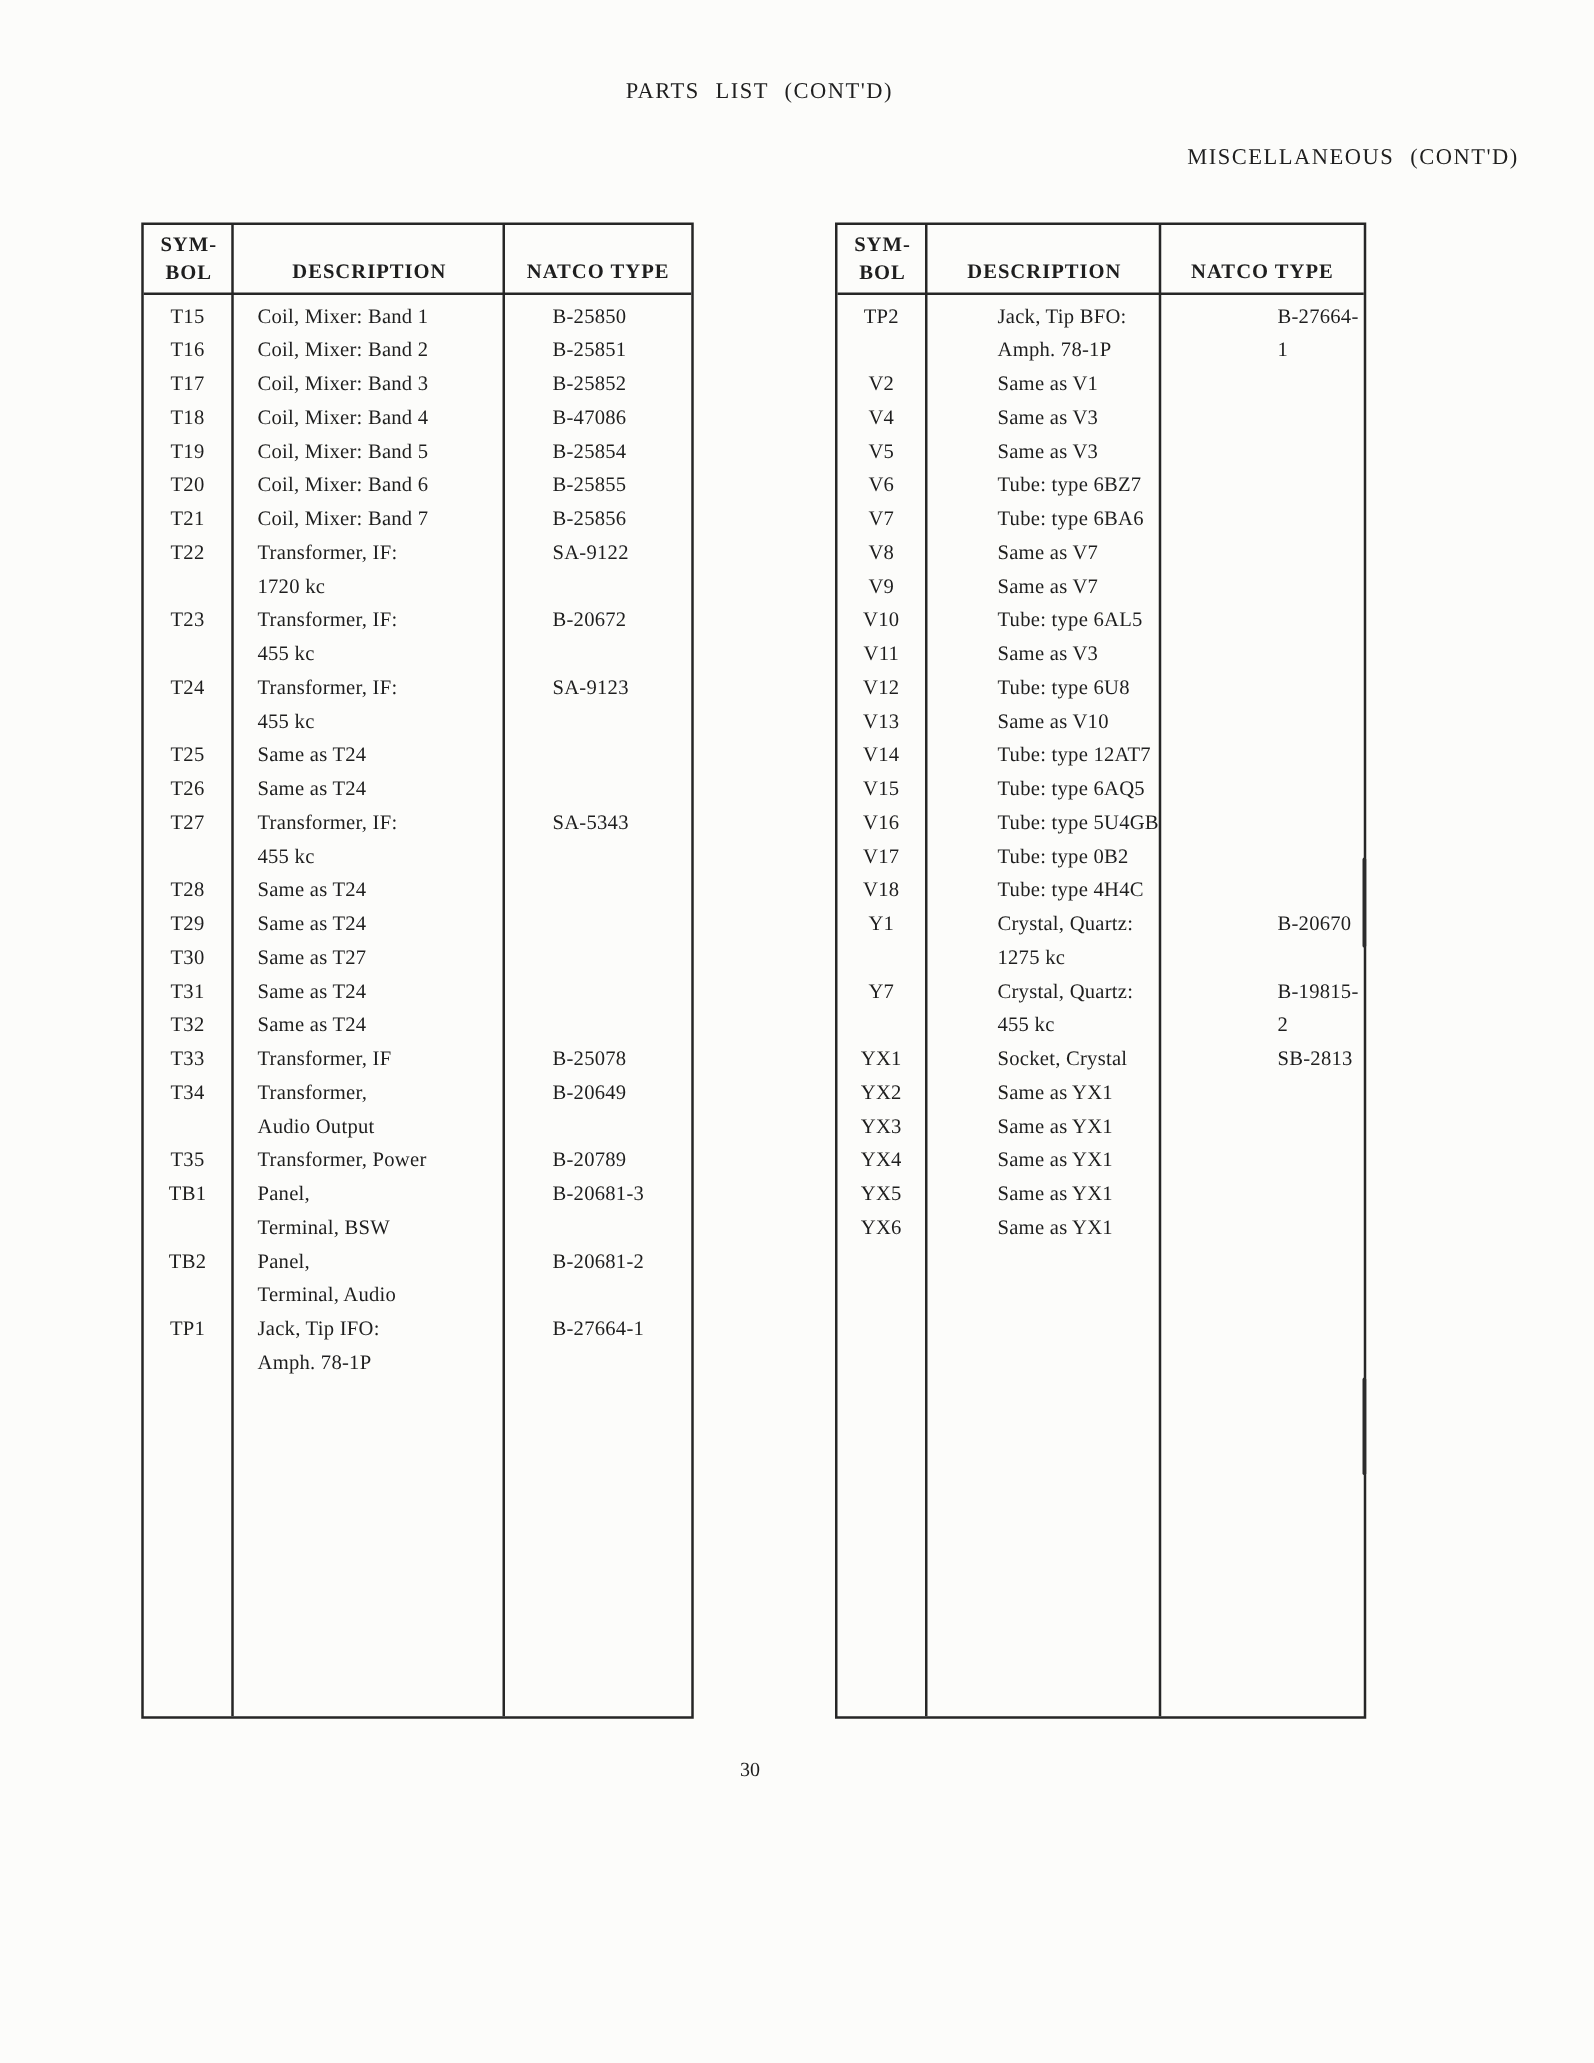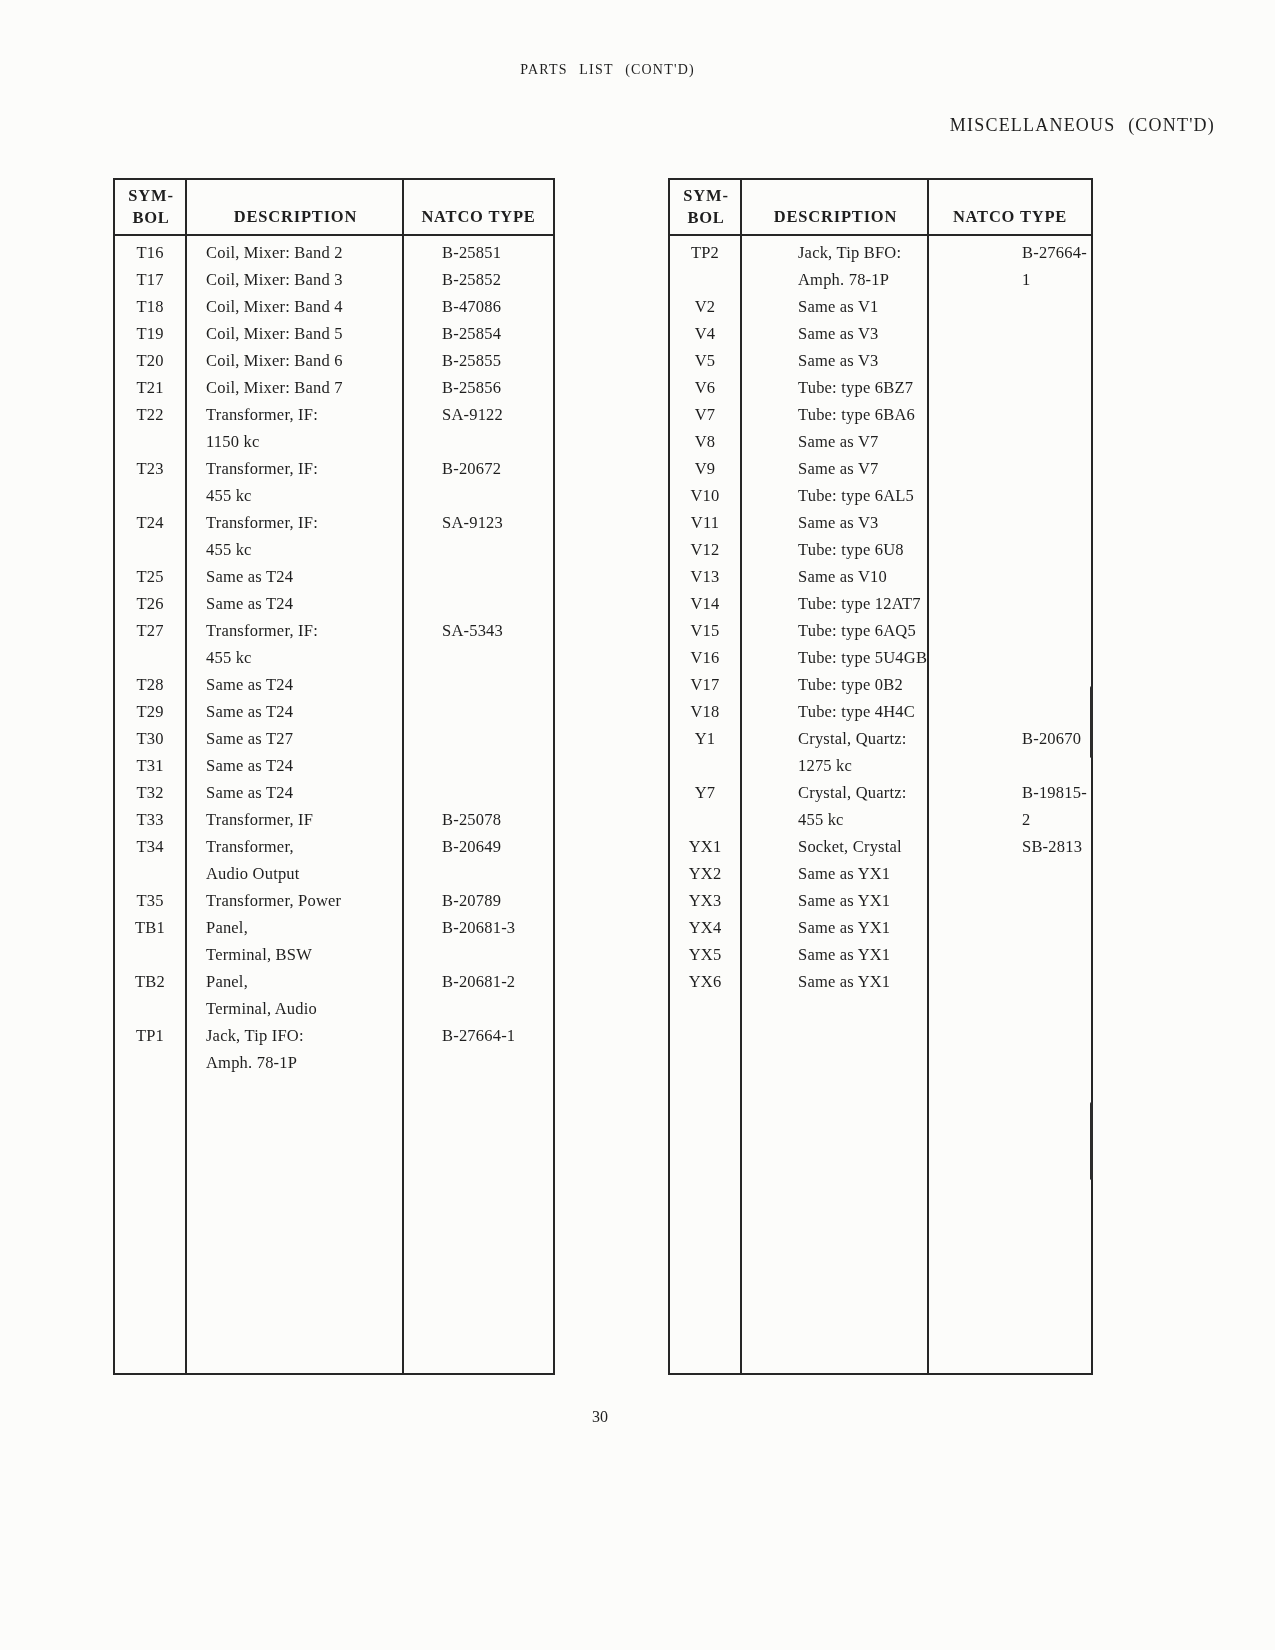--- a/index.html
+++ b/index.html
@@ -4,21 +4,21 @@
 <style>
   html,body{margin:0;padding:0;}
   body{
     width:1275px;height:1650px;position:relative;
     background:#fcfcfa;color:#1e1e1e;
     font-family:"Liberation Serif","DejaVu Serif",serif;
     -webkit-font-smoothing:antialiased;
   }
   .page-title{
     position:absolute;top:62px;left:0;width:1215px;
-    text-align:center;font-size:14px;letter-spacing:1.2px;word-spacing:7px;
+    text-align:center;font-size:18px;letter-spacing:1.2px;word-spacing:7px;
   }
   .page-subtitle{
     position:absolute;top:115px;left:0;width:1215px;
     text-align:right;font-size:18px;letter-spacing:1.2px;word-spacing:7px;
   }
   .parts-table{
     position:absolute;top:178px;height:1197px;box-sizing:border-box;
     border:2px solid #262626;
   }
   #left-table{left:113px;width:442px;}
@@ -66,20 +66,27 @@
   <div class="thead">
     <div class="th-sym">
       <div>SYM-</div>
       <div>BOL</div>
     </div>
     <div class="th-desc">DESCRIPTION</div>
     <div class="th-natco">NATCO  TYPE</div>
   </div>
   <div class="rows" id="left-rows">
       <div class="row">
+        <div class="cell sym">T15</div>
+        <div class="cell desc">
+          <div>Coil, Mixer: Band 1</div>
+        </div>
+        <div class="cell natco">B-25850</div>
+      </div>
+      <div class="row">
         <div class="cell sym">T16</div>
         <div class="cell desc">
           <div>Coil, Mixer: Band 2</div>
         </div>
         <div class="cell natco">B-25851</div>
       </div>
       <div class="row">
         <div class="cell sym">T17</div>
         <div class="cell desc">
           <div>Coil, Mixer: Band 3</div>
@@ -111,21 +118,21 @@
         <div class="cell sym">T21</div>
         <div class="cell desc">
           <div>Coil, Mixer: Band 7</div>
         </div>
         <div class="cell natco">B-25856</div>
       </div>
       <div class="row">
         <div class="cell sym">T22</div>
         <div class="cell desc">
           <div>Transformer, IF:</div>
-          <div>1150 kc</div>
+          <div>1720 kc</div>
         </div>
         <div class="cell natco">SA-9122</div>
       </div>
       <div class="row">
         <div class="cell sym">T23</div>
         <div class="cell desc">
           <div>Transformer, IF:</div>
           <div>455 kc</div>
         </div>
         <div class="cell natco">B-20672</div>

